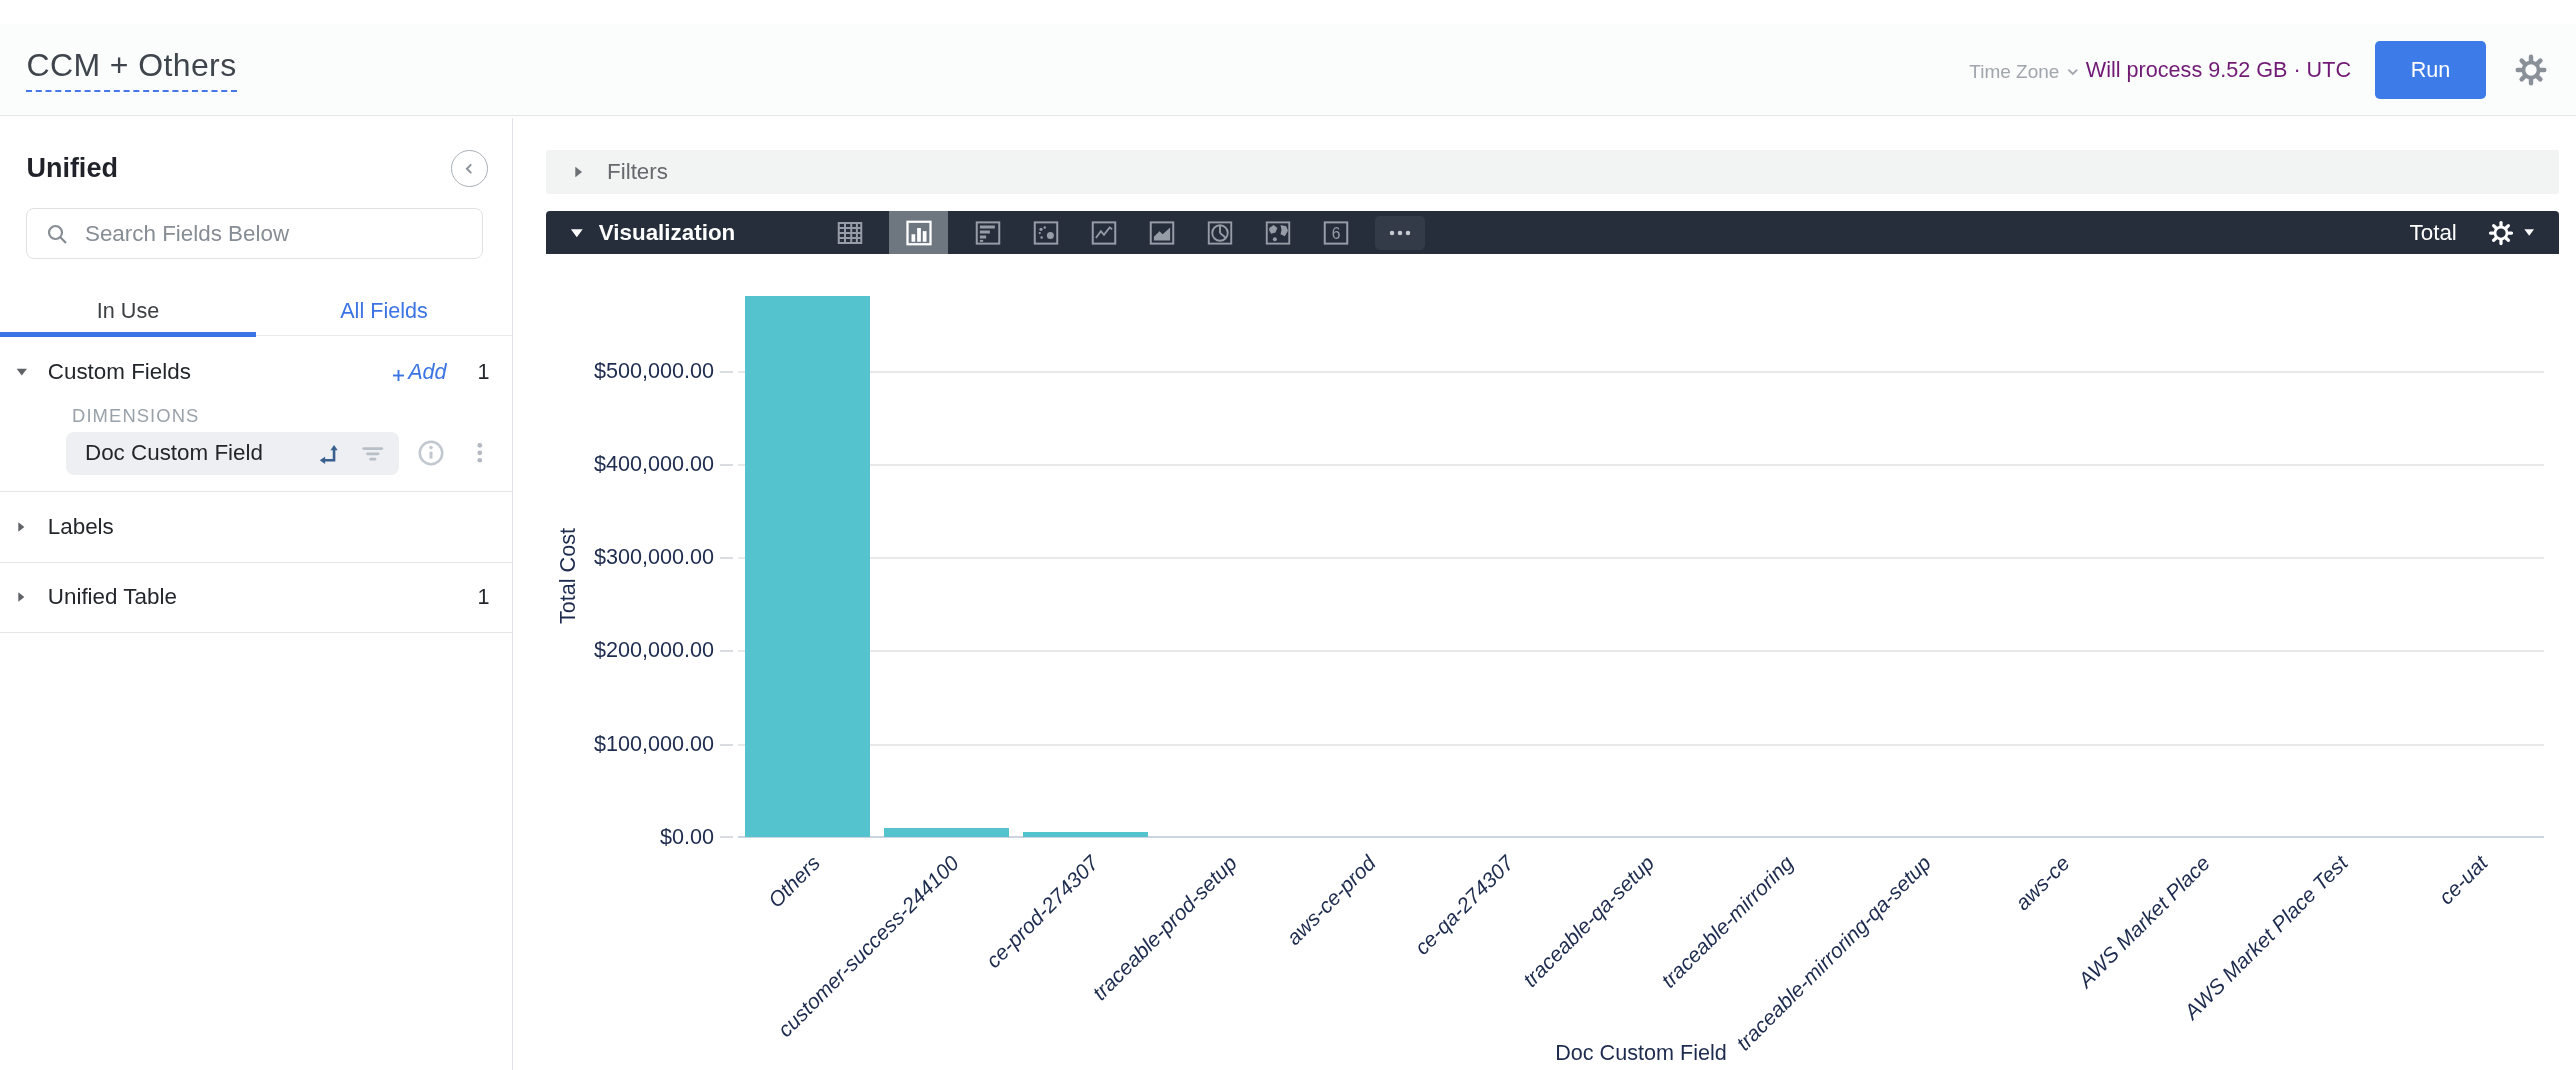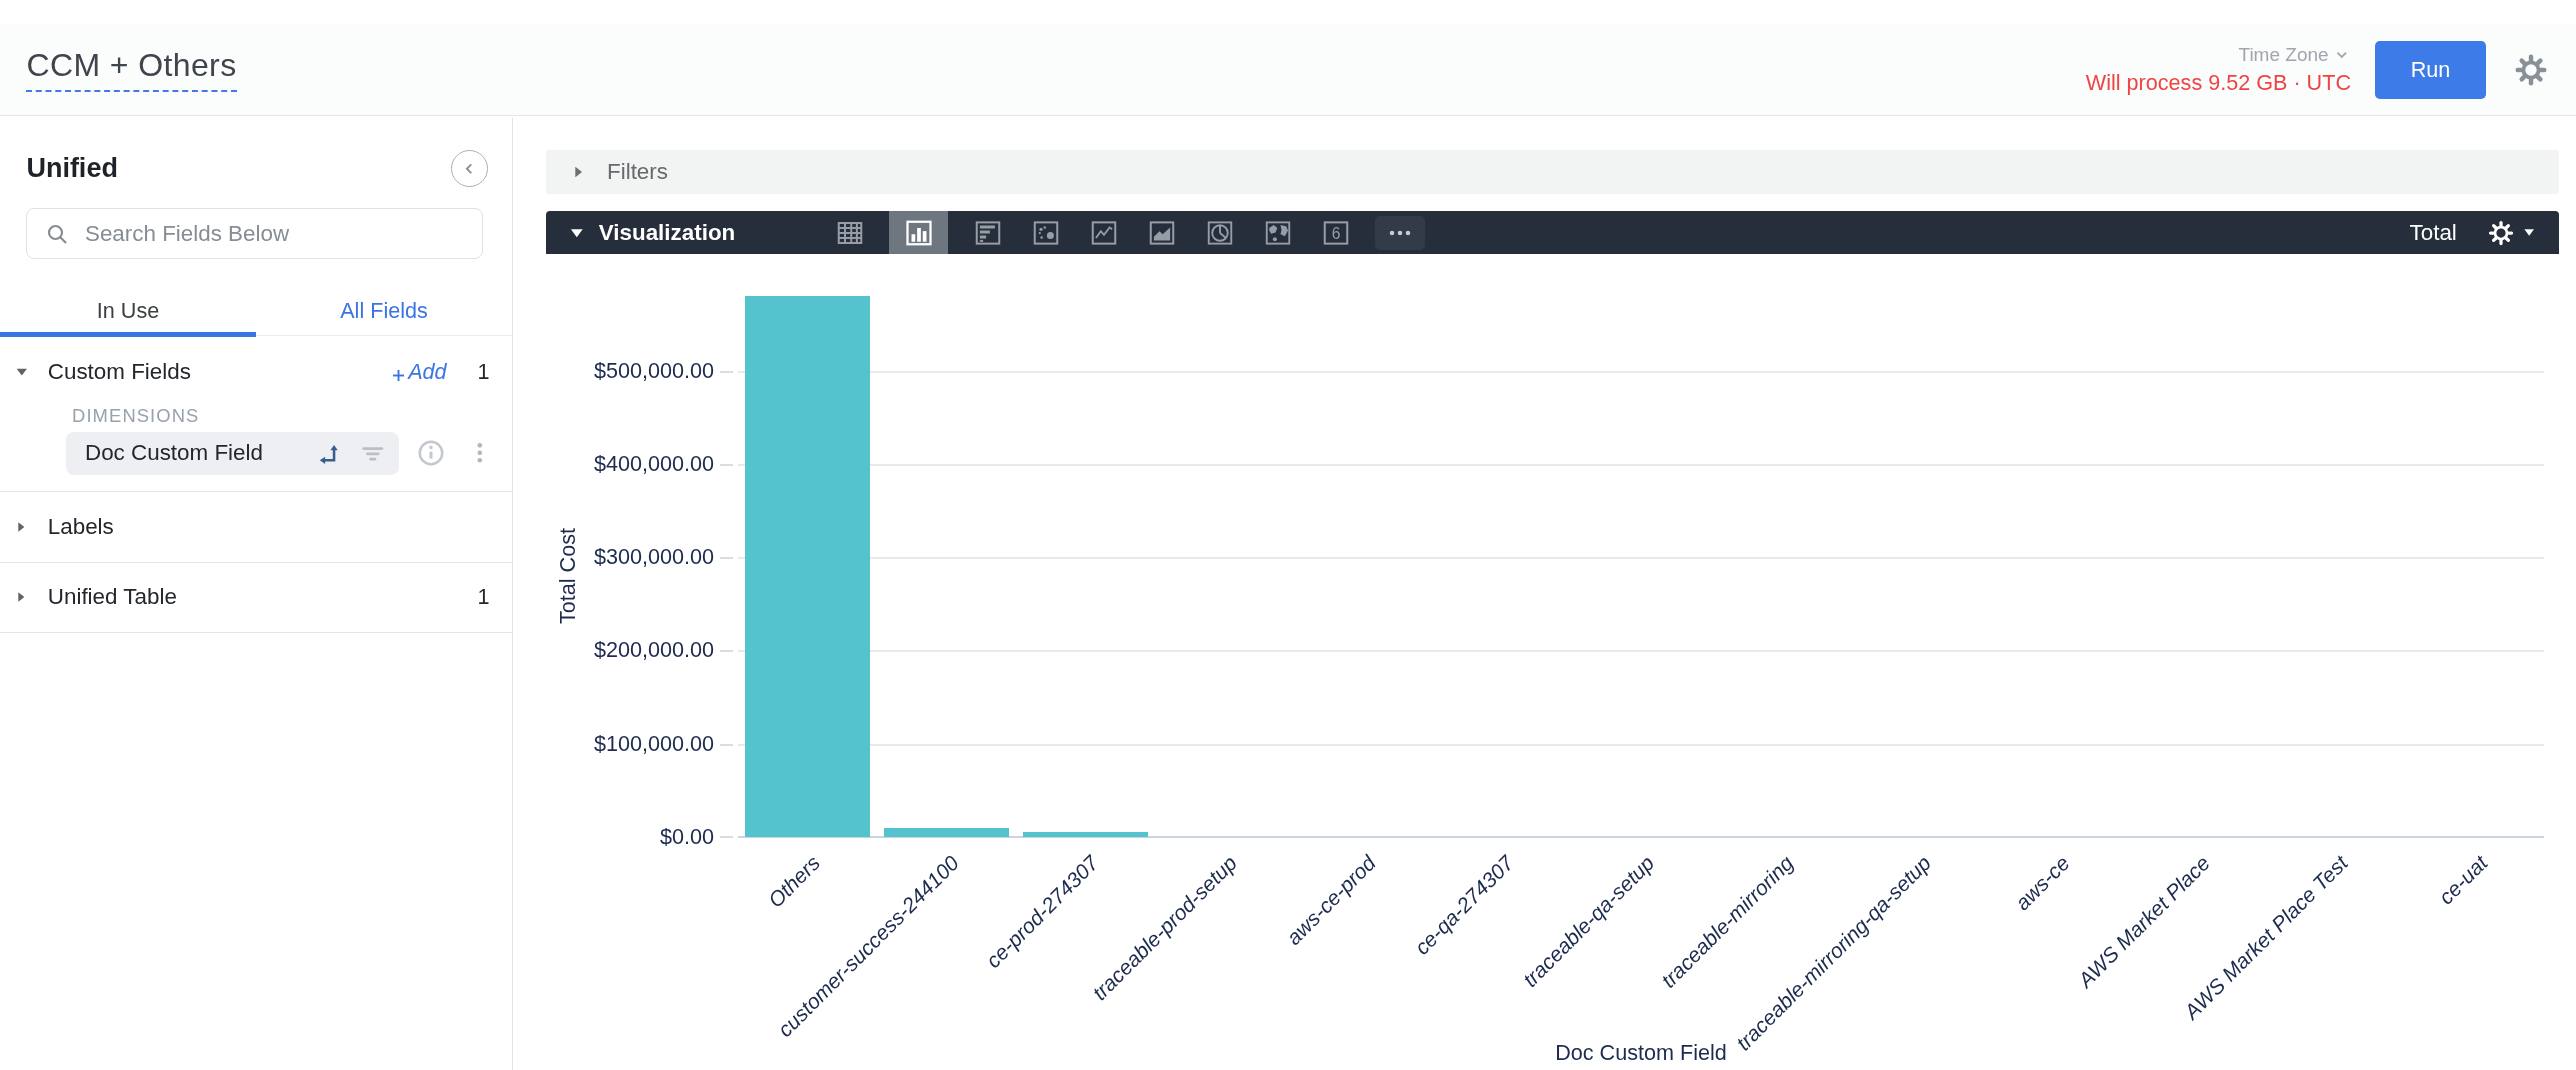--- a/index.html
+++ b/index.html
@@ -7,23 +7,23 @@
   body { font-family:"Liberation Sans", sans-serif; color:#202124; }
   .page { position:relative; width:2576px; height:1070px; background:#ffffff; overflow:hidden;margin-top:24px; }
 
   
   .header { position:absolute; top:0; left:0; width:2576px; height:92px;
             background:#fbfcfc; border-bottom:1.6px solid #e3e5e8;
             display:flex; align-items:center; padding:0 24px 0 26.4px; }
   .doc-title { font-size:32px; color:#3f454c; letter-spacing:0.4px;
                padding-bottom:5.6px; border-bottom:2.4px dashed #4577e6; cursor:text; }
   .header-right { margin-left:auto; display:flex; align-items:center; gap:24px; }
-  .tz-col { display:flex; flex-direction:column; align-items:flex-end; gap:4px; }
+  .tz-col { display:flex; flex-direction:row; align-items:flex-end; gap:4px; }
   .tz-row { display:flex; align-items:center; gap:4.8px; color:#a0a6ad; font-size:19px; }
-  .note { color:#ef4444; font-size:21.6px; }
+  .note { color:#701a75; font-size:21.6px; }
   .run-btn { width:111px; height:58px; background:#3d7ce8; border:none; border-radius:4.8px;
              color:#ffffff; font-size:21.6px; font-family:inherit; display:flex;
              align-items:center; justify-content:center; cursor:pointer; }
   .gear-btn { width:42px; height:42px; display:flex; align-items:center; justify-content:center; cursor:pointer; }
 
   
   .sidebar { position:absolute; top:94px; left:0; width:513px; height:977px;
              background:#ffffff; border-right:1.6px solid #e0e3e7; }
   .side-head { display:flex; align-items:center; justify-content:space-between;
                padding:32px 24px 0 26.4px; }

